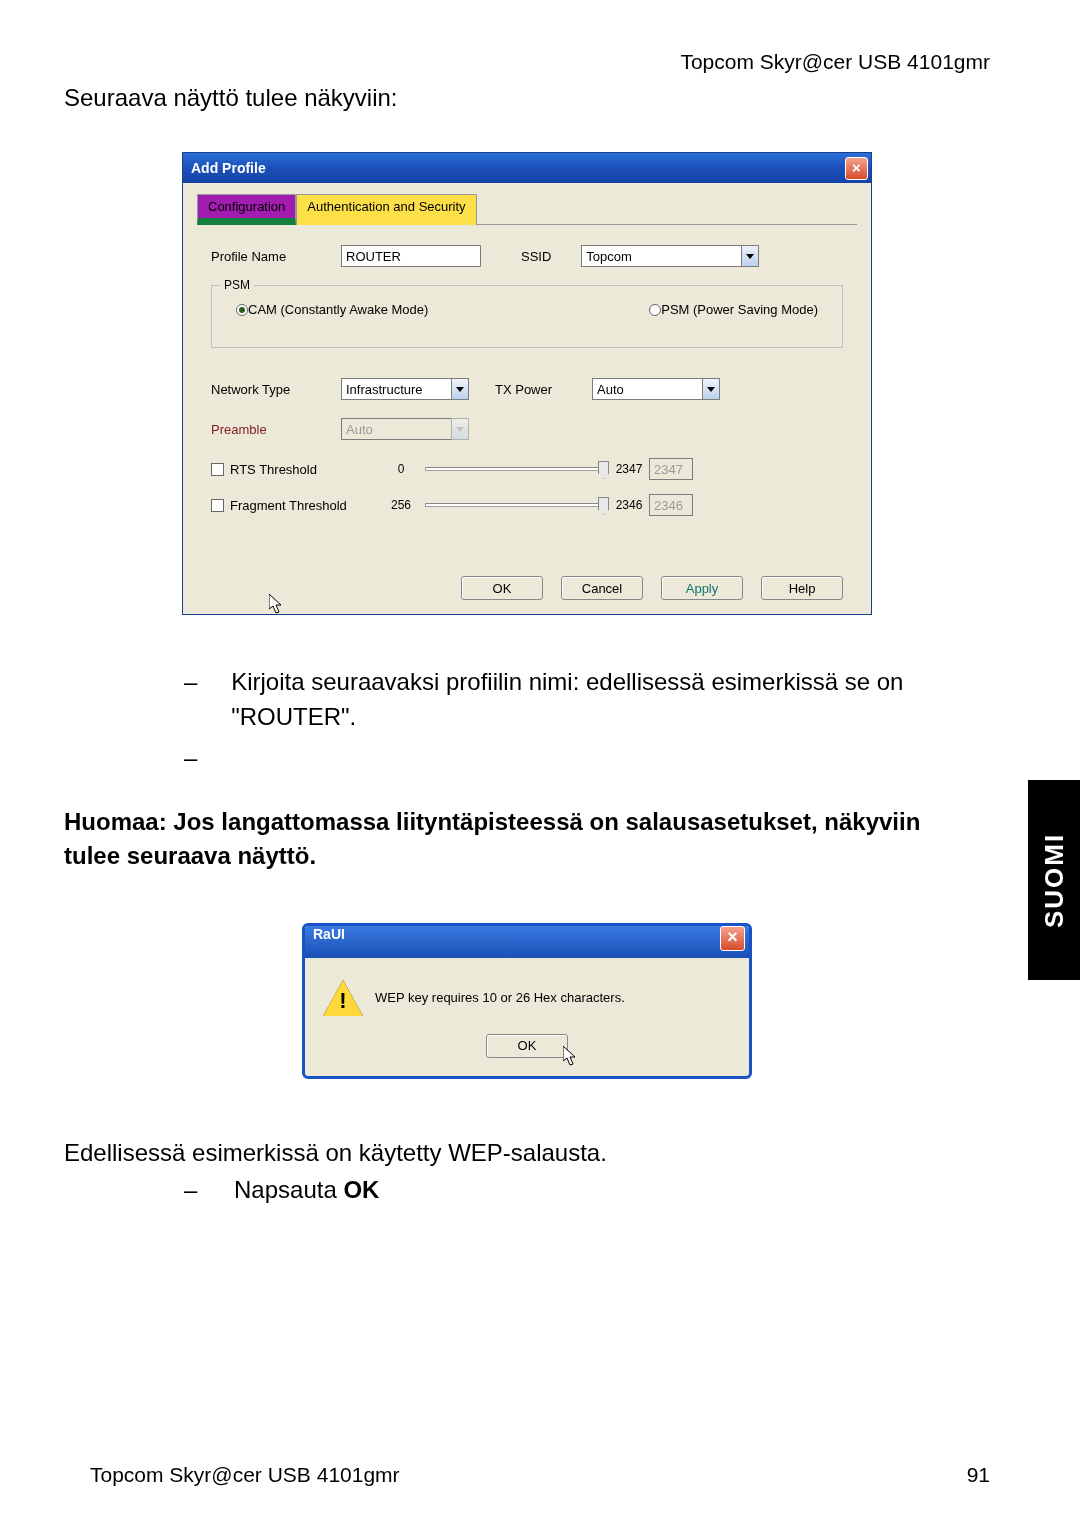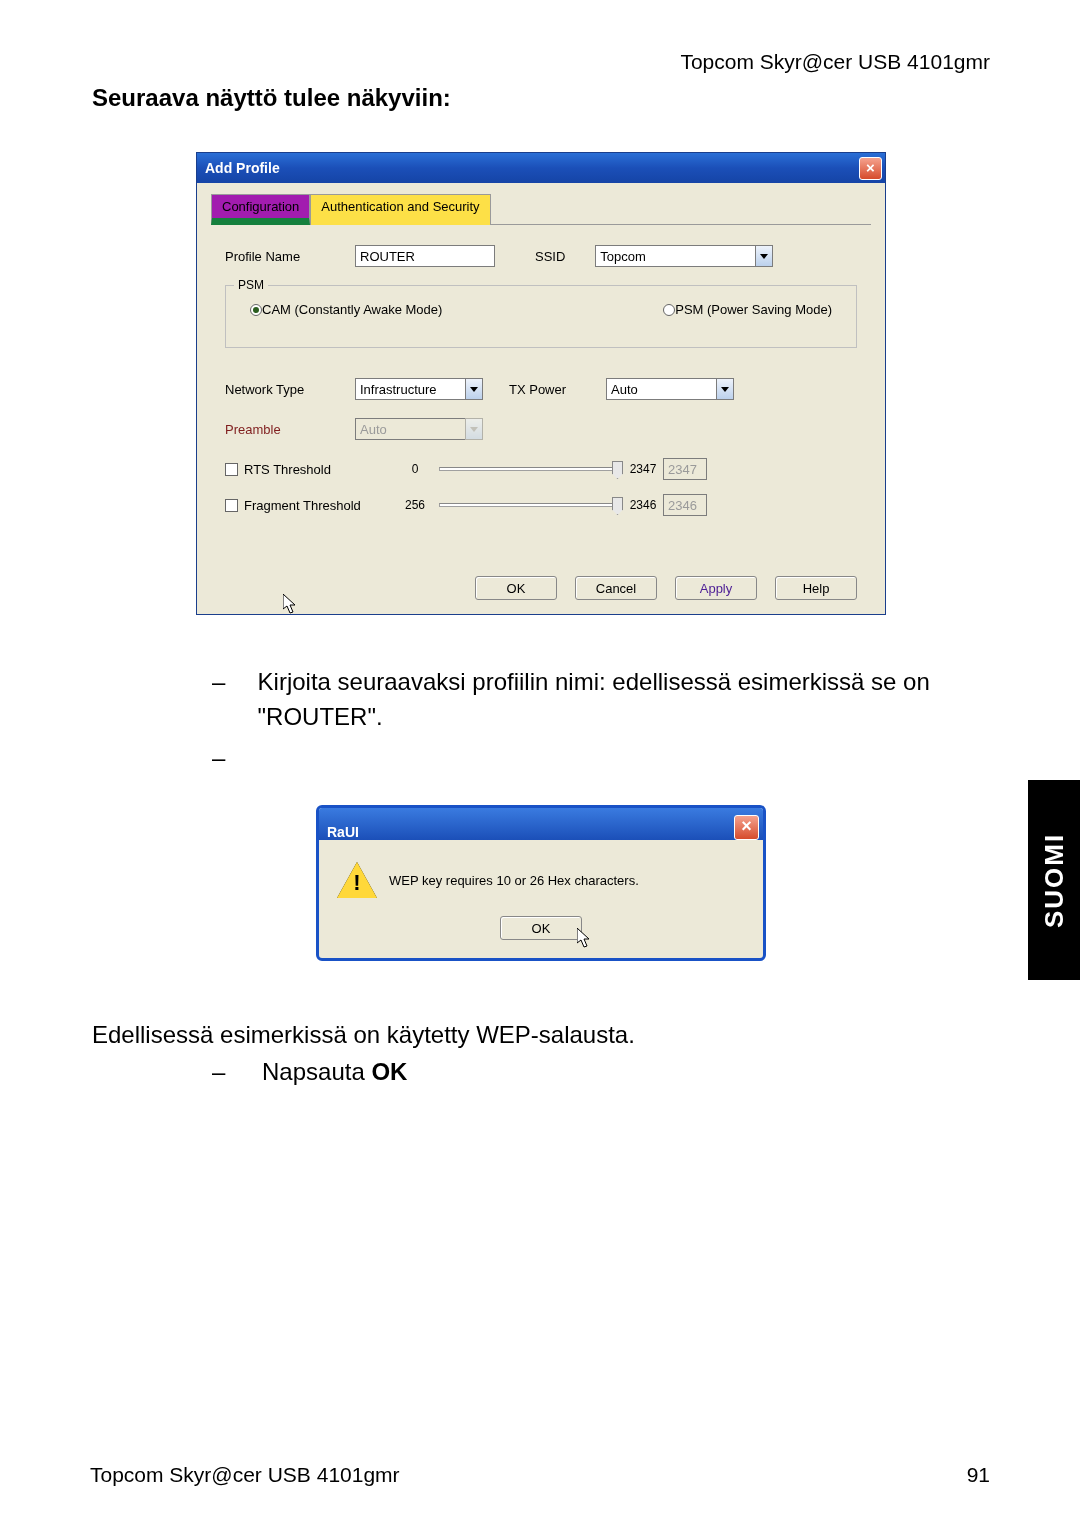--- a/index.html
+++ b/index.html
@@ -5,33 +5,32 @@
   * { box-sizing: border-box; margin: 0; padding: 0; }
   body {
     font-family: Arial, Helvetica, sans-serif;
     background: #fff;
     width: 1080px;
     height: 1527px;
     position: relative;
     color: #000;
   }
   .page {
-    padding: 50px 90px 40px 92px;
+    padding: 50px 90px 40px 64px;
     position: relative;
     height: 100%;
   }
   .header-right {
     text-align: right;
     font-size: 21px;
     margin-bottom: 10px;
   }
   .intro-text {
     font-size: 24px;
     margin-bottom: 40px;
-    font-weight: bold;
   }
   
   .dialog1 {
     width: 690px;
     margin: 16px auto 50px auto;
     border: 1px solid #1a3e8c;
     background: #ece9d8;
     font-family: Tahoma, sans-serif;
     font-size: 13px;
     position: relative;
@@ -173,21 +172,21 @@
   .win-btn {
     width: 82px; height: 24px;
     background: #ece9d8;
     border: 1px solid #888;
     border-radius: 3px;
     font-family: Tahoma, sans-serif;
     font-size: 13px;
     cursor: pointer;
     box-shadow: inset 1px 1px 0 #fff;
   }
-  .win-btn.disabled { color: #4c1d95; cursor: default; }
+  .win-btn.disabled { color: #0f766e; cursor: default; }
   .cursor-svg {
     position: absolute;
     width: 16px; height: 22px;
     pointer-events: none;
   }
   
   .list {
     margin: 0 0 30px 120px;
     font-size: 24px;
     line-height: 1.45;
@@ -225,21 +224,21 @@
     border: 3px solid #1952c6;
     border-radius: 6px;
     font-family: Tahoma, sans-serif;
     background: #ece9d8;
     overflow: hidden;
   }
   .dialog2 .titlebar2 {
     background: linear-gradient(to bottom, #3a7be0, #1b4fb8);
     height: 32px;
     display: flex;
-    align-items: flex-end;
+    align-items: flex-start;
     justify-content: space-between;
     padding: 0 4px 0 8px;
     color: #fff;
     font-weight: bold;
     font-size: 14px;
   }
   .close-btn2 {
     width: 25px; height: 25px;
     background: linear-gradient(to bottom, #f5a28e, #d64b2c);
     border: 1px solid #fff;
@@ -400,20 +399,21 @@
   <div class="list">
     <div class="list-item">
       <span class="dash">–</span>
       <span>Kirjoita seuraavaksi profiilin nimi: edellisessä esimerkissä se on "ROUTER".</span>
     </div>
     <div class="list-item">
       <span class="dash">–</span>
     </div>
   </div>
 
+  <div class="note">Huomaa: Jos langattomassa liityntäpisteessä on salausasetukset, näkyviin tulee seuraava näyttö.</div>
 
   <div class="dialog2">
     <div class="titlebar2">
       <span>RaUI</span>
       <div class="close-btn2">×</div>
     </div>
     <div class="msg-body">
       <div class="warn-icon">
         <div class="warn-tri"></div>
         <div class="warn-bang">!</div>

